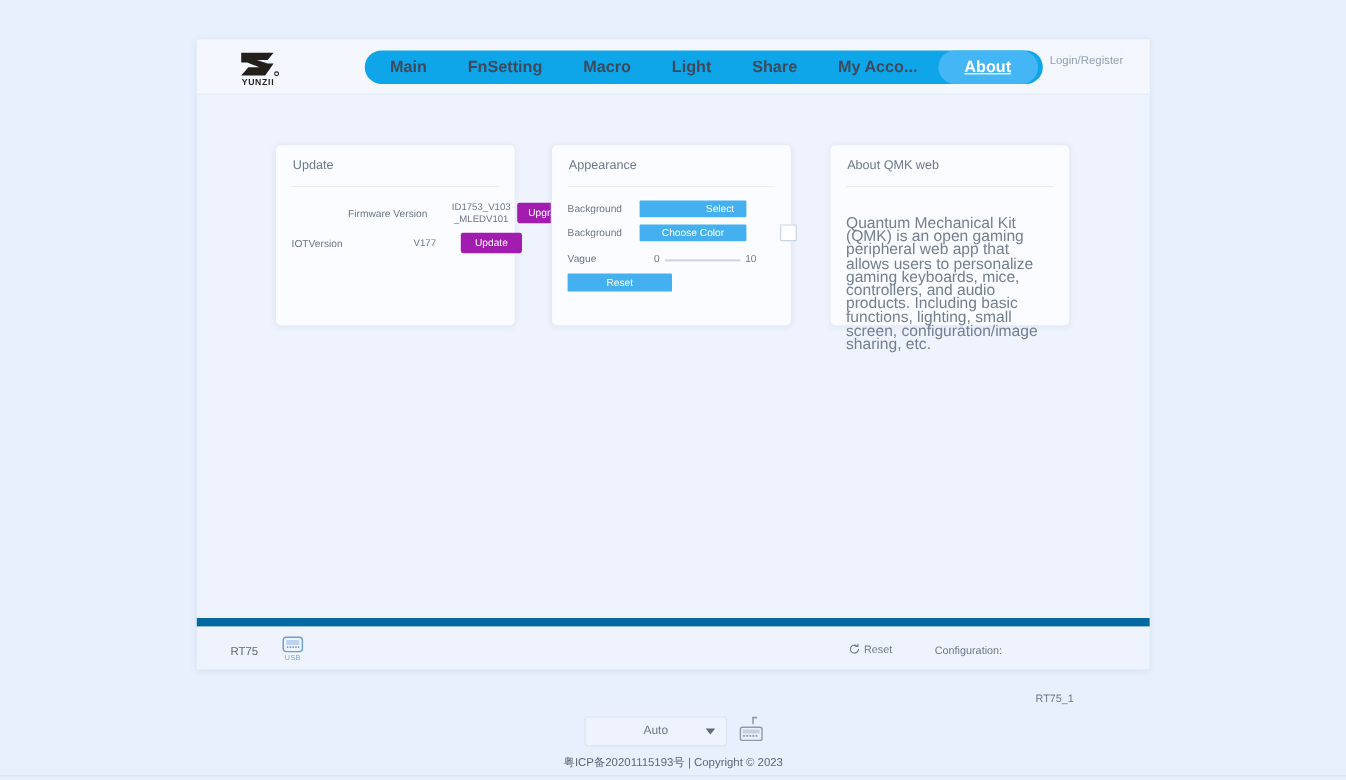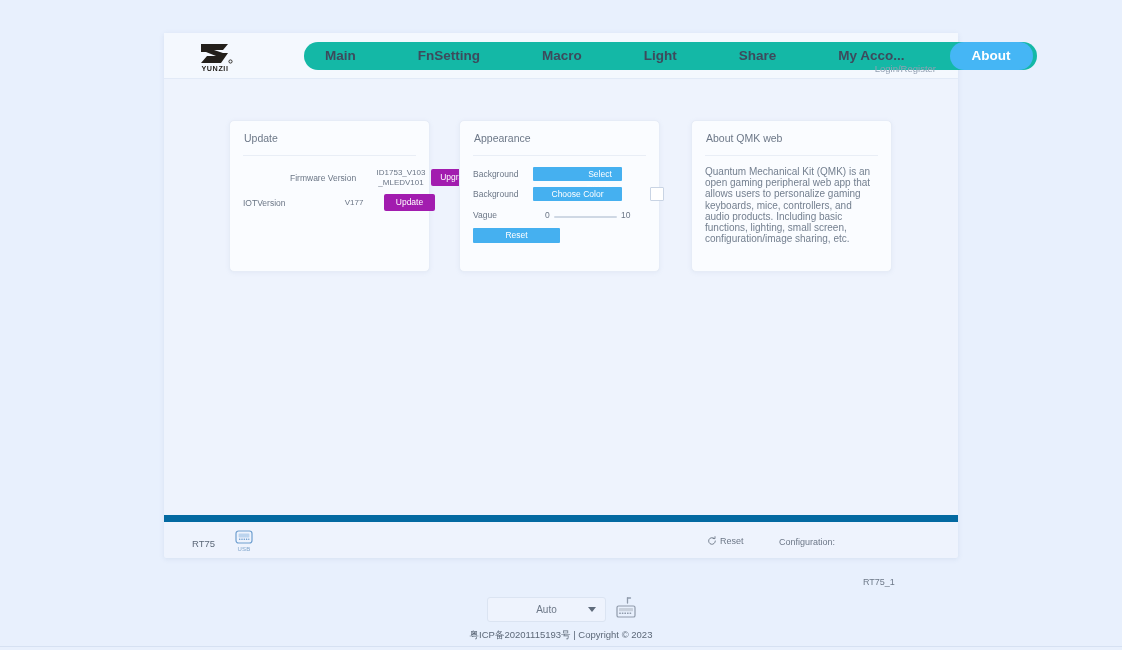--- a/index.html
+++ b/index.html
@@ -44,52 +44,51 @@
     width: 50px;
     height: 36px;
   }
   #brand-logo svg { display: block; }
 
   #nav-pill {
     position: absolute;
     left: 140px;
     top: 9px;
     height: 28px;
-    background: #14b8a6;
+    background: #0ea5e9;
     border-radius: 14px;
     display: flex;
     align-items: center;
     padding: 0 4px;
-    gap: 28px;
   }
   .nav-item {
     font-size: 13.5px;
     font-weight: bold;
     color: #3d4a5c;
     padding: 0 17px;
     line-height: 28px;
     cursor: pointer;
     white-space: nowrap;
   }
   .nav-item.active {
     background: #45b6f5;
     color: #ffffff;
     border-radius: 14px;
     padding: 0 22px;
     height: 28px;
+    text-decoration: underline;
   }
   #login-register {
     position: absolute;
     right: 22px;
     top: 12px;
     font-size: 9.5px;
     color: #93a0b2;
     cursor: pointer;
     white-space: nowrap;
-    margin-top: 18px;
   }
 
   
   #cards-row {
     position: absolute;
     left: 0;
     top: 87px;
     width: 100%;
     height: 155px;
   }
@@ -255,23 +254,23 @@
     cursor: pointer;
     border: none;
     font-family: inherit;
     padding: 0;
   }
 
   
   #about-text {
     position: absolute;
     left: 0;
-    top: 3px;
+    top: 17px;
     right: 2px;
-    font-size: 10px;
+    font-size: 13px;
     line-height: 11.2px;
     color: #737f8f;
   }
 
   
   #status-bar {
     position: absolute;
     left: 0;
     bottom: 0;
     width: 100%;

